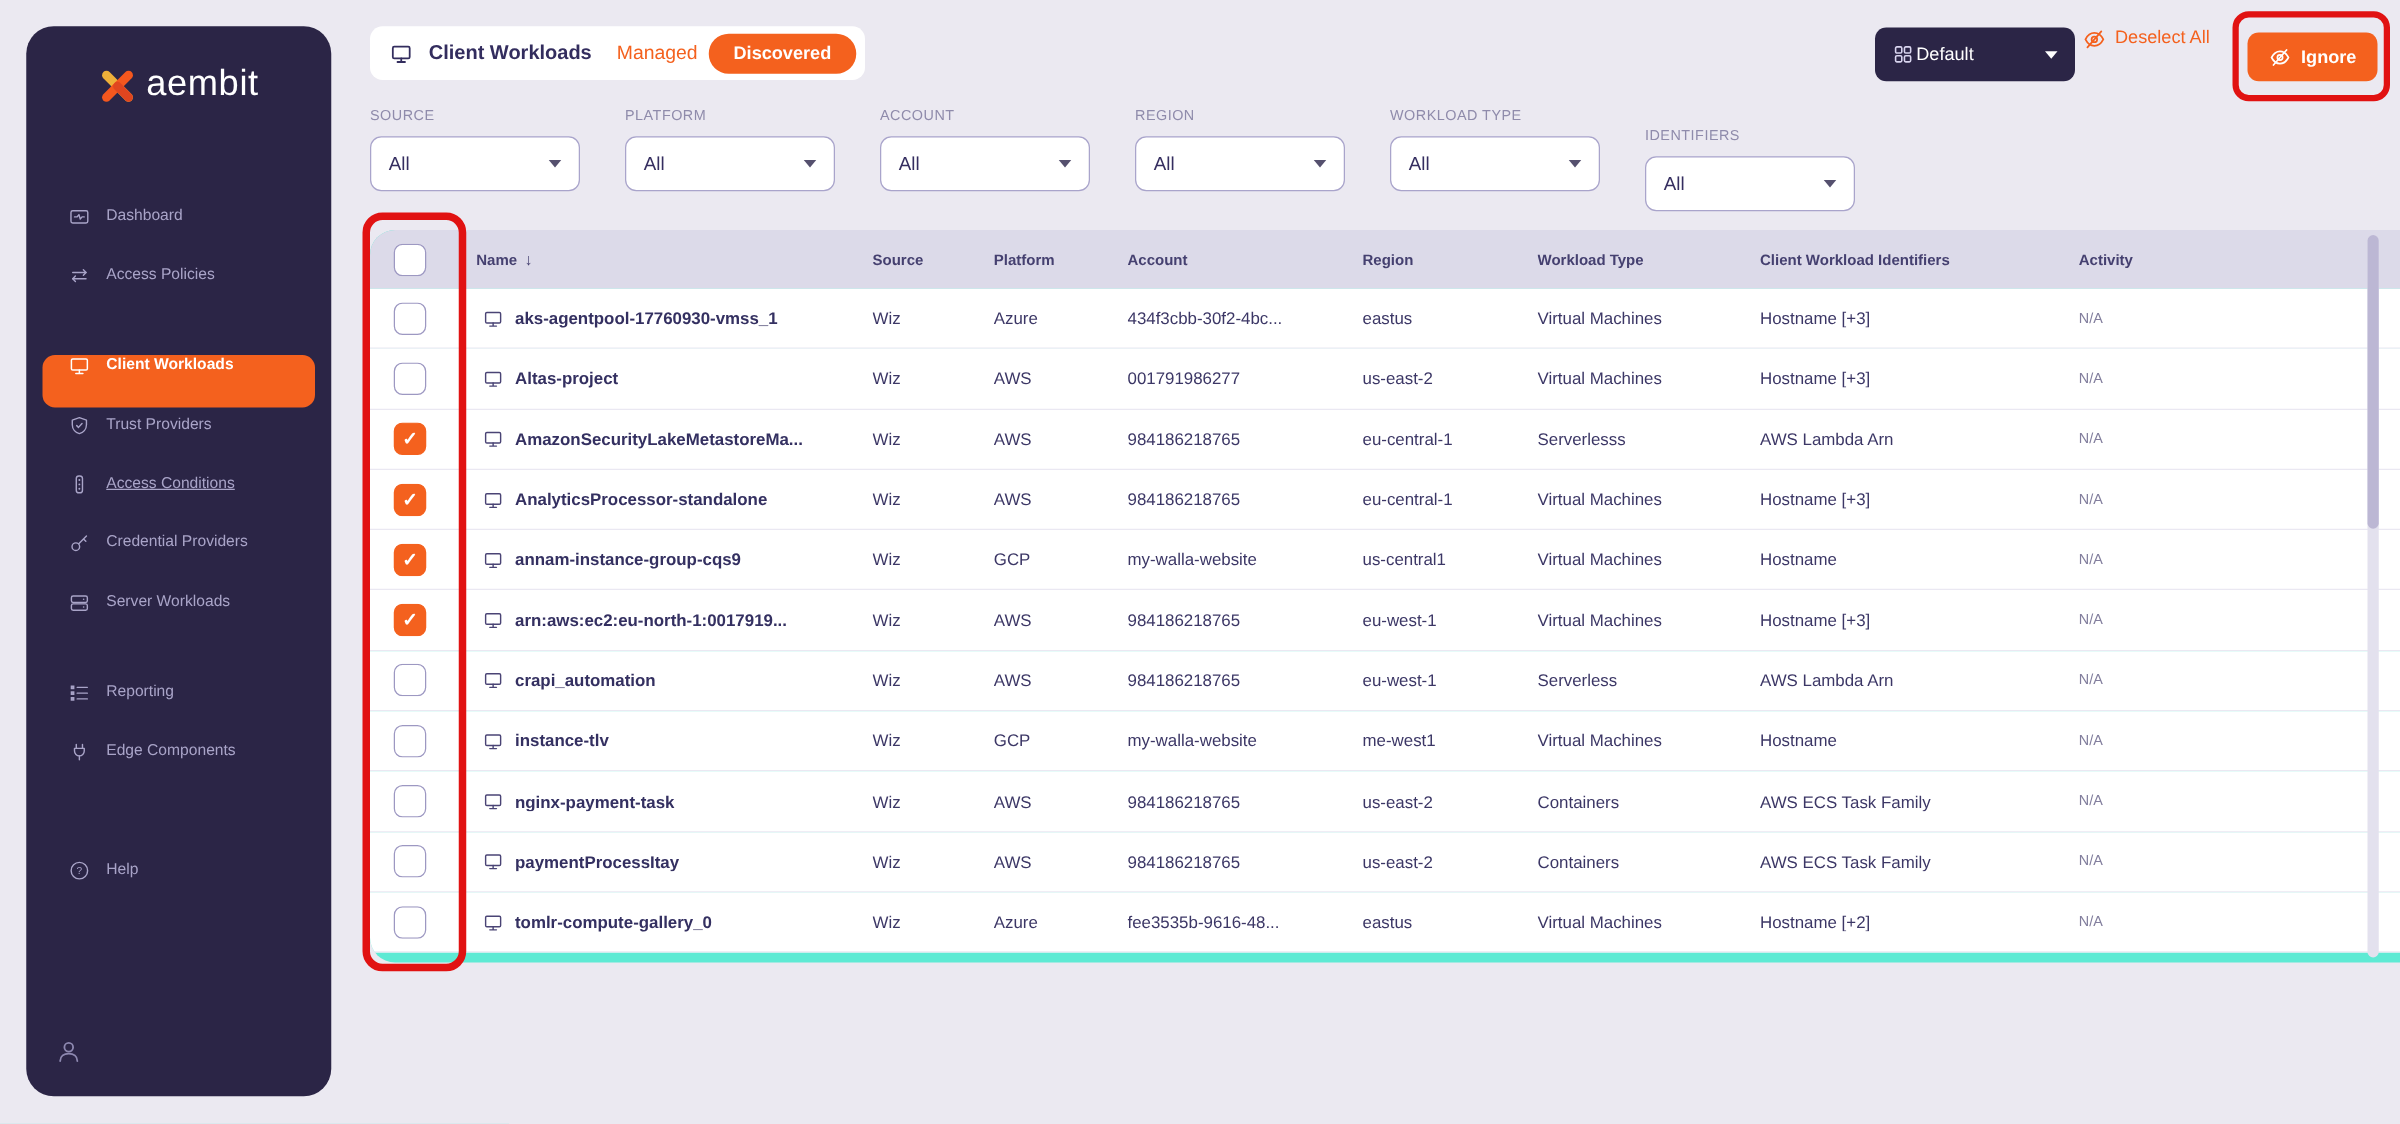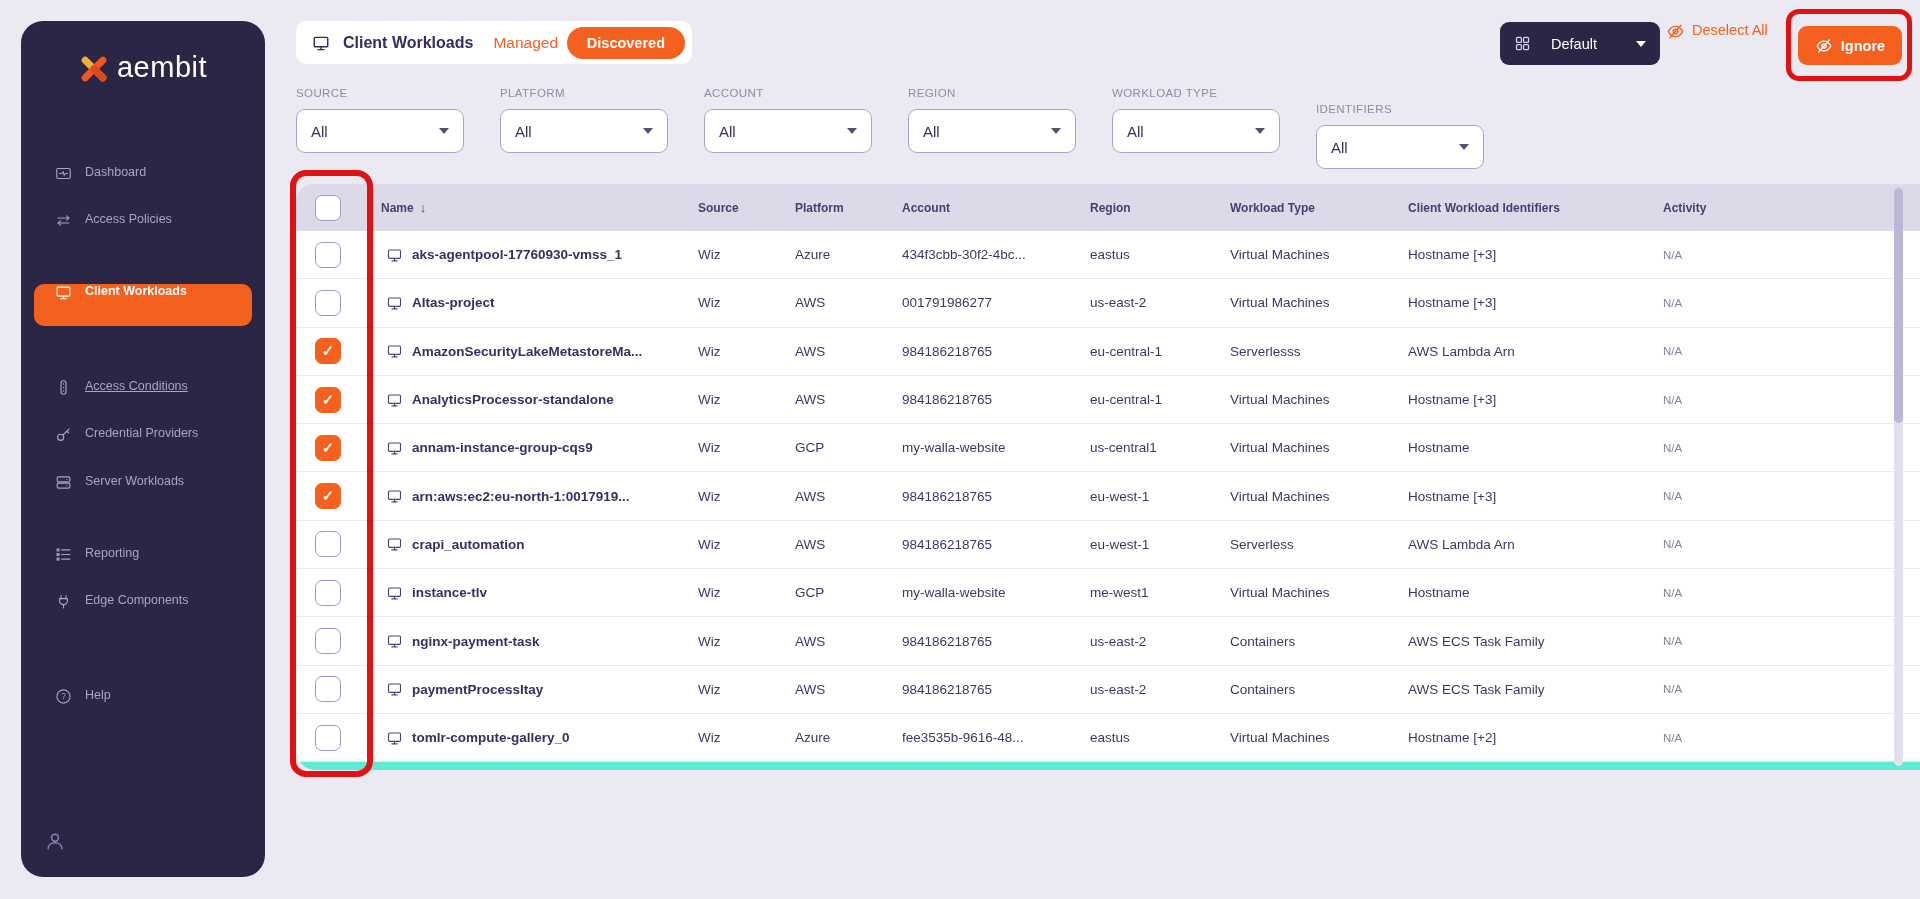--- a/index.html
+++ b/index.html
@@ -23,21 +23,21 @@
   
   .tabbox { position:absolute; left:296px; top:21px; width:396px; height:43px; background:#ffffff;
             border-radius:10px; display:flex; align-items:center; padding:0 7px 0 16px; }
   .tab-title { font-size:16px; font-weight:700; color:#332d5e; margin-left:11px; }
   .tab-managed { font-size:15.5px; font-weight:500; color:#f4611e; margin-left:20px; cursor:pointer; }
   .tab-discovered { margin-left:auto; background:#f4611e; color:#fff; font-size:14.5px; font-weight:700;
             height:32px; padding:0 20px; border-radius:16px; display:flex; align-items:center; cursor:pointer; }
   .mon-dark { color:#332d5e; width:20px; height:18px; }
 
   .default-btn { position:absolute; left:1500px; top:22px; width:160px; height:43px; background:#2b2546;
-            border-radius:9px; display:flex; align-items:center; gap:20px; padding:0 14px;
+            border-radius:9px; display:flex; align-items:center; gap:2px; padding:0 14px;
             color:#fff; font-size:14.5px; cursor:pointer; }
   .default-btn svg { width:17px; height:17px; color:#d8d4ee; }
   .caret-w { margin-left:auto; width:0; height:0; border-left:5px solid transparent;
              border-right:5px solid transparent; border-top:6px solid #ffffff; }
   .deselect { position:absolute; left:1666px; top:22px; height:43px; display:flex; align-items:flex-start;
               gap:7px; color:#f4611e; font-size:14.5px; font-weight:500; cursor:pointer; }
   .deselect svg { width:19px; height:19px; }
   .ignore-btn { position:absolute; left:1798px; top:26px; width:104px; height:39px; background:#f4611e;
               border-radius:9px; color:#fff; display:flex; align-items:center; justify-content:center;
               gap:8px; font-weight:700; font-size:14.5px; cursor:pointer; }
@@ -145,20 +145,29 @@
     </div>
     <div class="nav-item active" style="top:263px;">
       <span style="display:flex;">
           <svg viewBox="0 0 24 24" fill="none" stroke="currentColor" stroke-width="1.7" stroke-linecap="round">
             <rect x="3" y="4.5" width="18" height="12.5" rx="1.5"></rect>
             <path d="M12 17v3.2M8 20.8h8"></path>
           </svg>
         </span>
       <span>Client Workloads</span>
     </div>
+    <div class="nav-item" style="top:311px;">
+      <span style="display:flex;">
+          <svg viewBox="0 0 24 24" fill="none" stroke="currentColor" stroke-width="1.6" stroke-linecap="round" stroke-linejoin="round">
+            <path d="M12 3l8 2.8v5.2c0 5-3.7 8.8-8 10-4.3-1.2-8-5-8-10V5.8z"></path>
+            <polyline points="9 12 11 14 15 9.5"></polyline>
+          </svg>
+        </span>
+      <span>Trust Providers</span>
+    </div>
     <div class="nav-item" style="top:358px;text-decoration:underline;">
       <span style="display:flex;">
           <svg viewBox="0 0 24 24" fill="none" stroke="currentColor" stroke-width="1.6">
             <rect x="8.5" y="2.5" width="7" height="19" rx="3"></rect>
             <circle cx="12" cy="7" r="1.1" fill="currentColor" stroke="none"></circle>
             <circle cx="12" cy="12" r="1.1" fill="currentColor" stroke="none"></circle>
             <circle cx="12" cy="17" r="1.1" fill="currentColor" stroke="none"></circle>
           </svg>
         </span>
       <span>Access Conditions</span>

